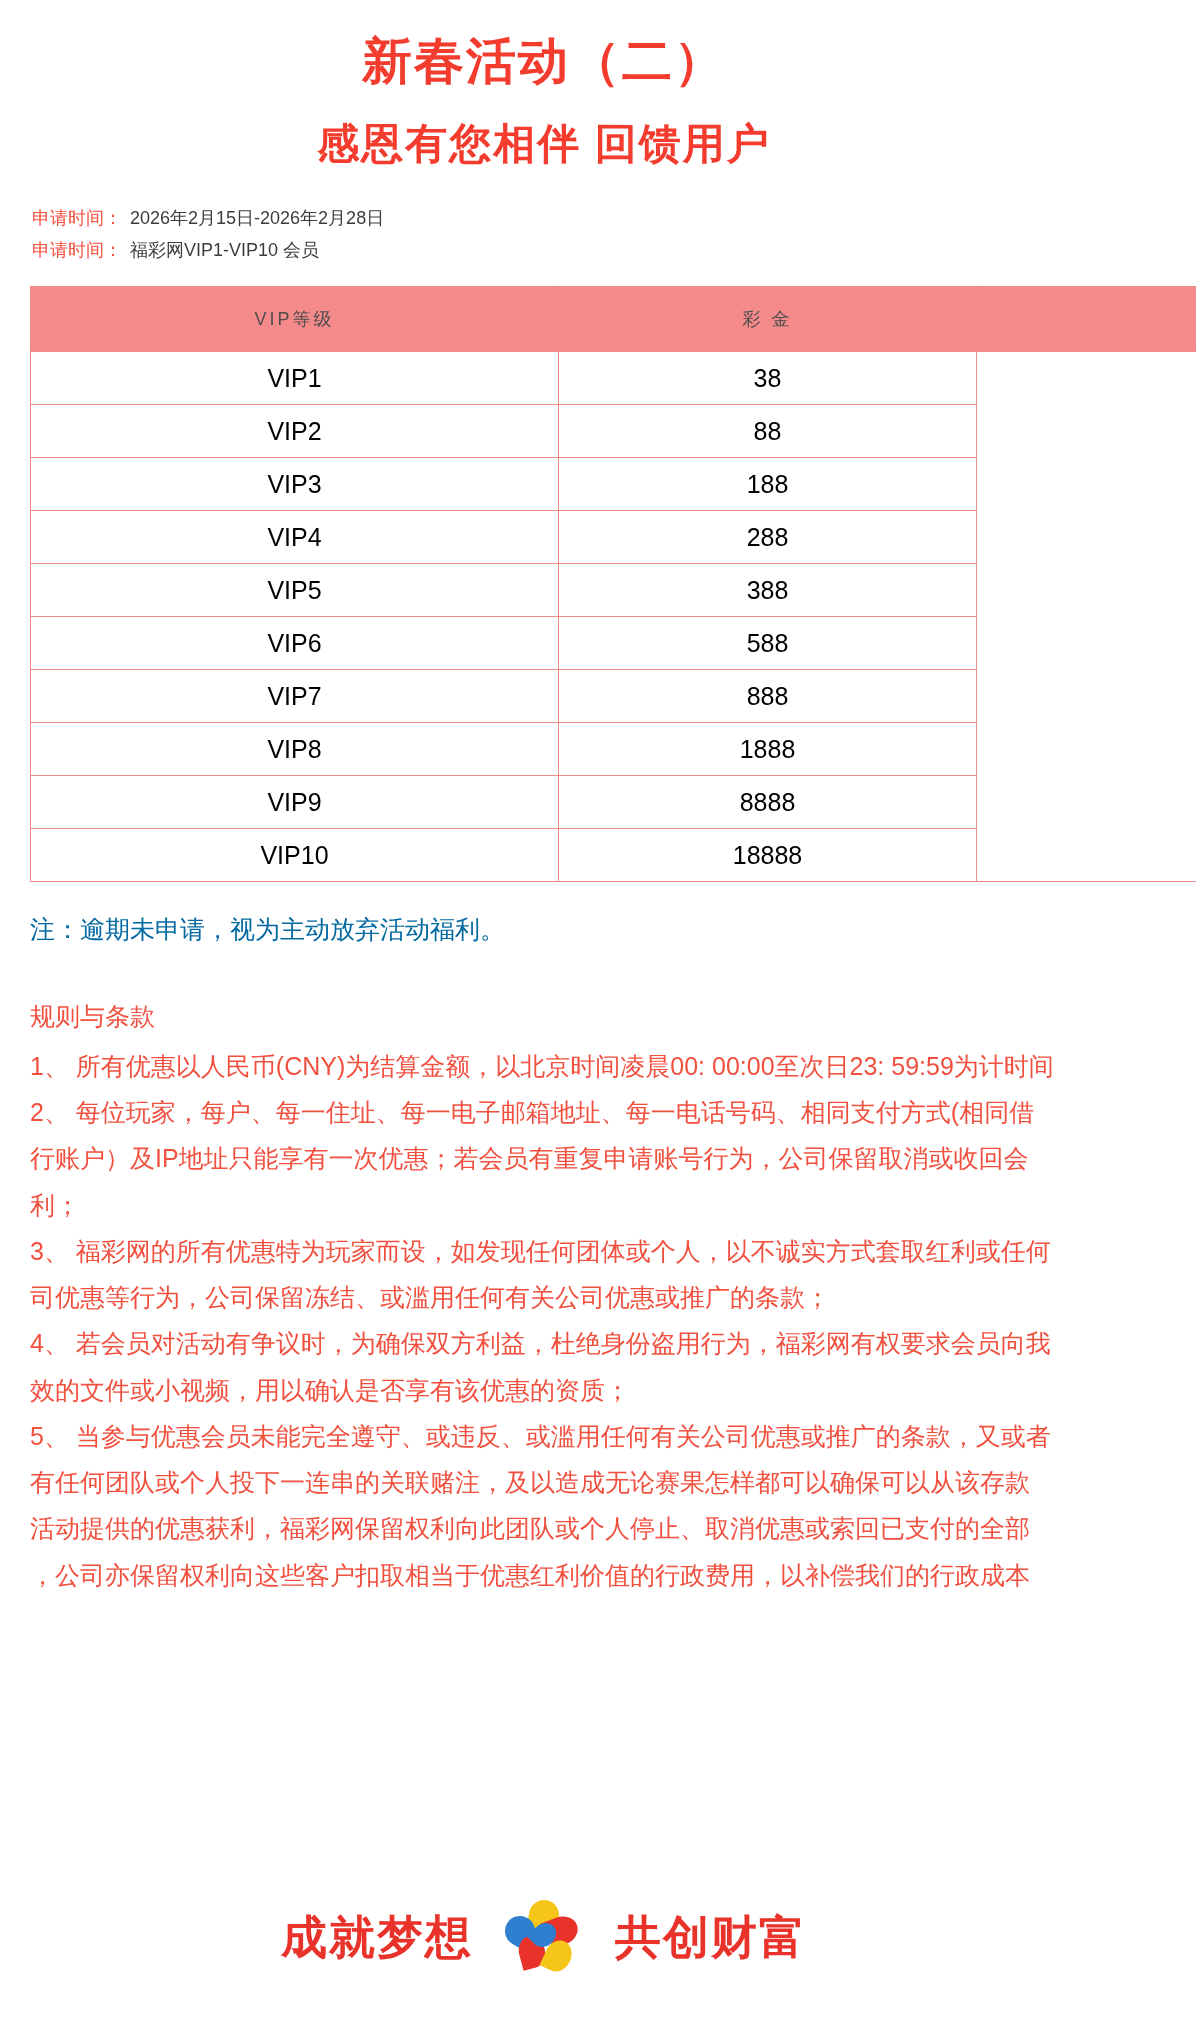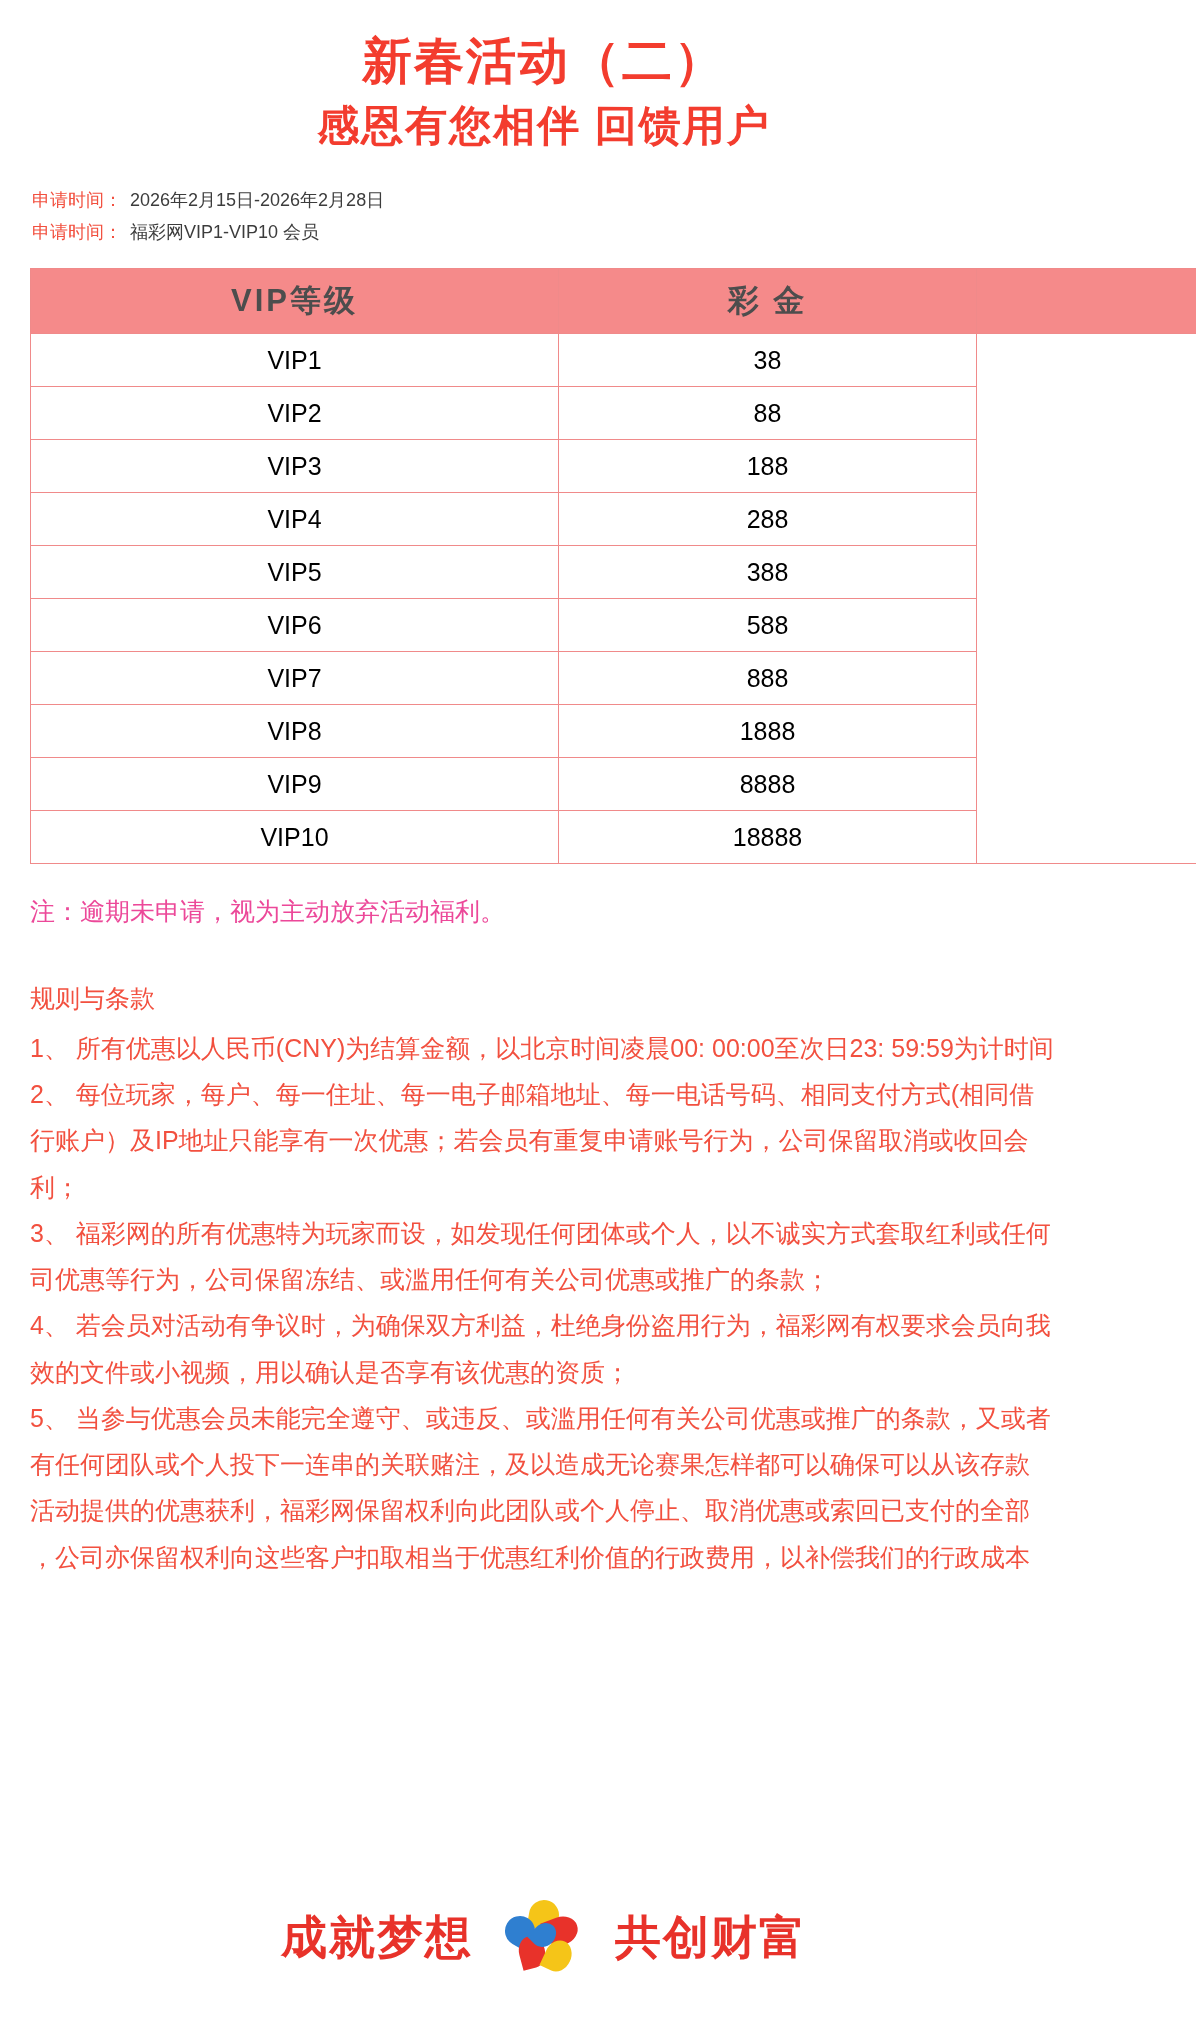--- a/index.html
+++ b/index.html
@@ -34,21 +34,21 @@
     color: #f33c2e;
     letter-spacing: 2px;
     line-height: 1.25;
   }
   .title-sub {
     font-size: 42px;
     font-weight: bold;
     color: #f33c2e;
     letter-spacing: 2px;
     line-height: 1.3;
-    margin-top: 6px;
+    margin-top: 24px;
   }
 
   
   .meta {
     margin-top: 32px;
     padding-left: 2px;
   }
   .meta-row {
     display: flex;
     align-items: baseline;
@@ -82,40 +82,39 @@
     border: 1px solid #f08a8a;
     text-align: center;
     color: #000000;
     font-weight: normal;
     height: 50px;
     vertical-align: middle;
   }
   table.vip-table thead th {
     background: #f58a8a;
     color: #4d4d4d;
-    font-size: 31px;
+    font-size: 18px;
     height: 62px;
     letter-spacing: 3px;
     border-color: #f08a8a;
-    font-weight: bold;
   }
   col.c1 { width: 528px; }
   col.c2 { width: 418px; }
   col.c3 { width: 514px; }
   .merged-cell {
     font-size: 25px;
     color: #5a5a5a;
     line-height: 1.6;
   }
 
   
   .note {
     margin-top: 26px;
     font-size: 25px;
-    color: #ec4899;
+    color: #0369a1;
     line-height: 1.7;
   }
 
   
   .rules {
     margin-top: 42px;
     font-size: 25px;
     color: #f2503f;
     line-height: 1.85;
   }

